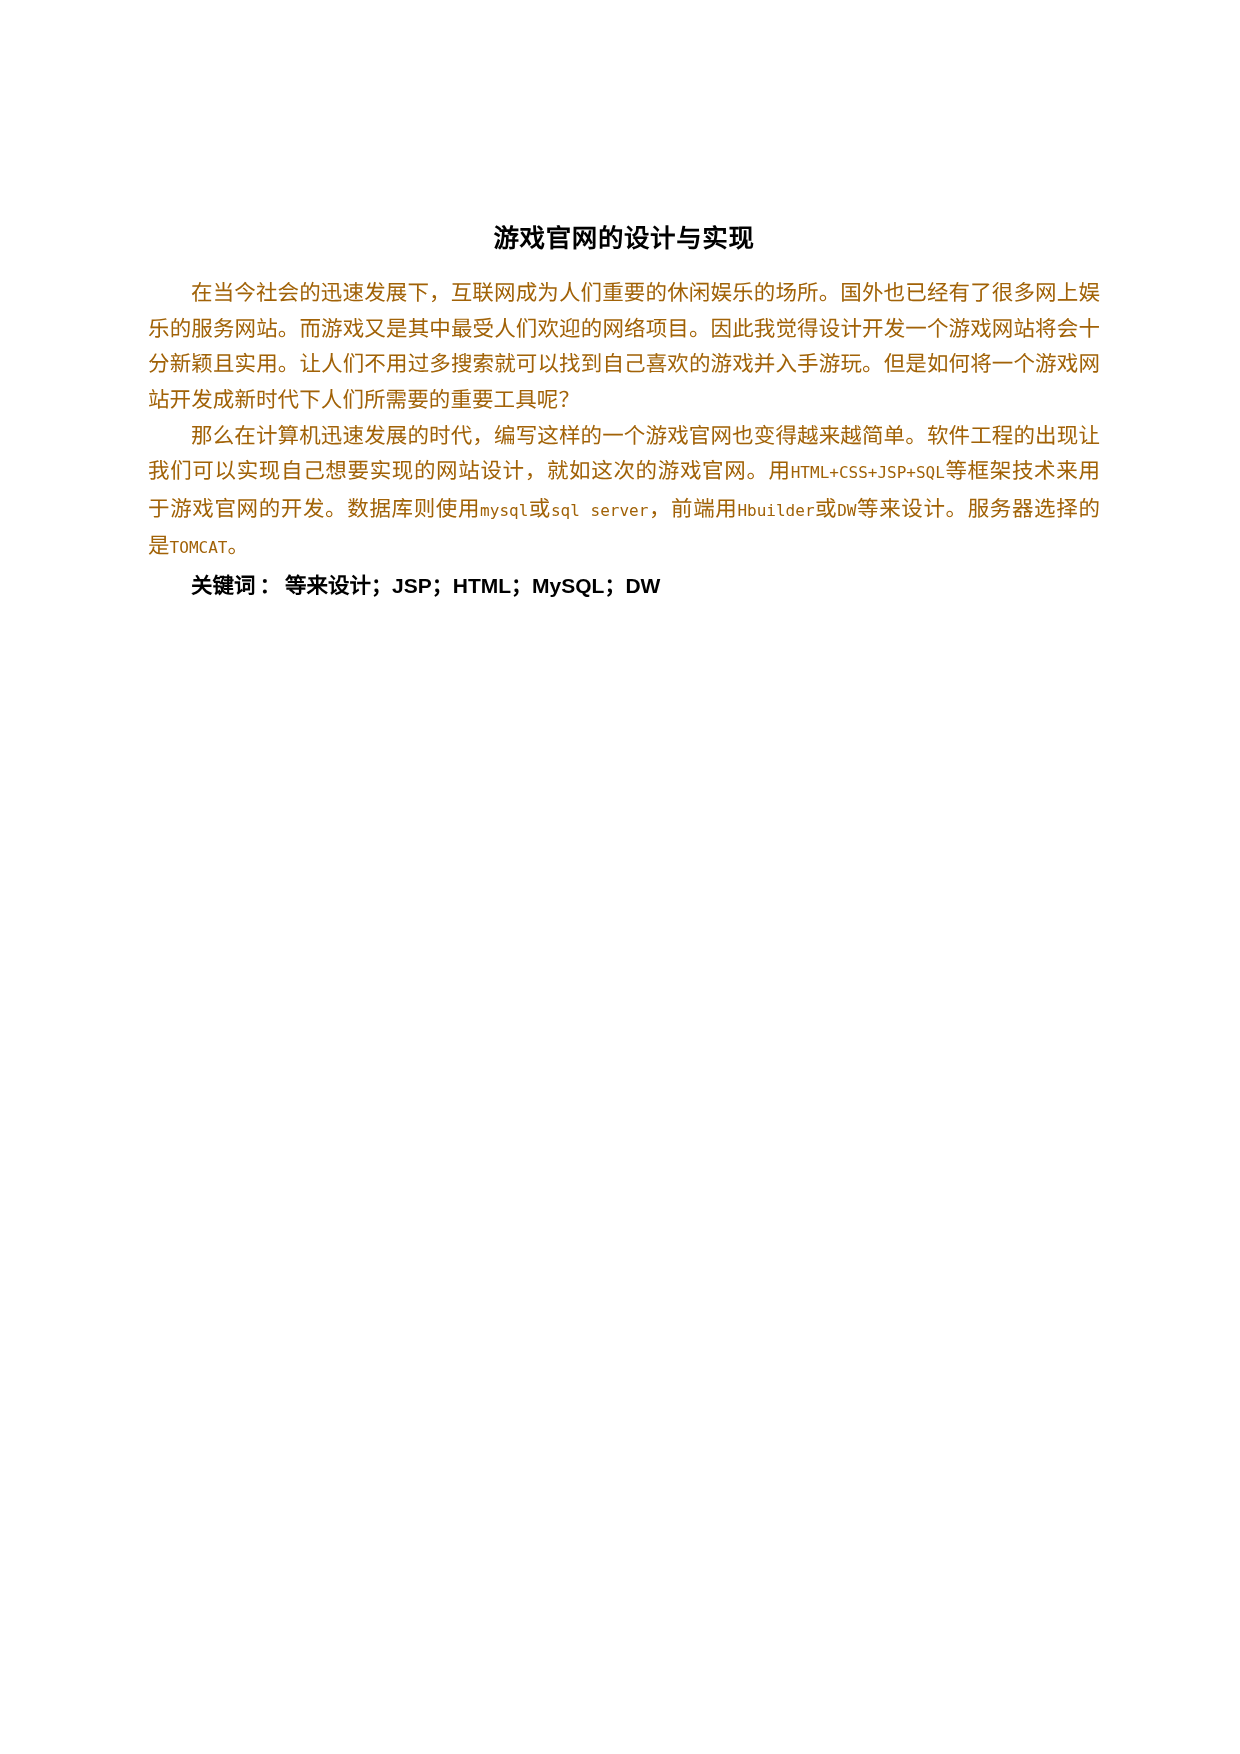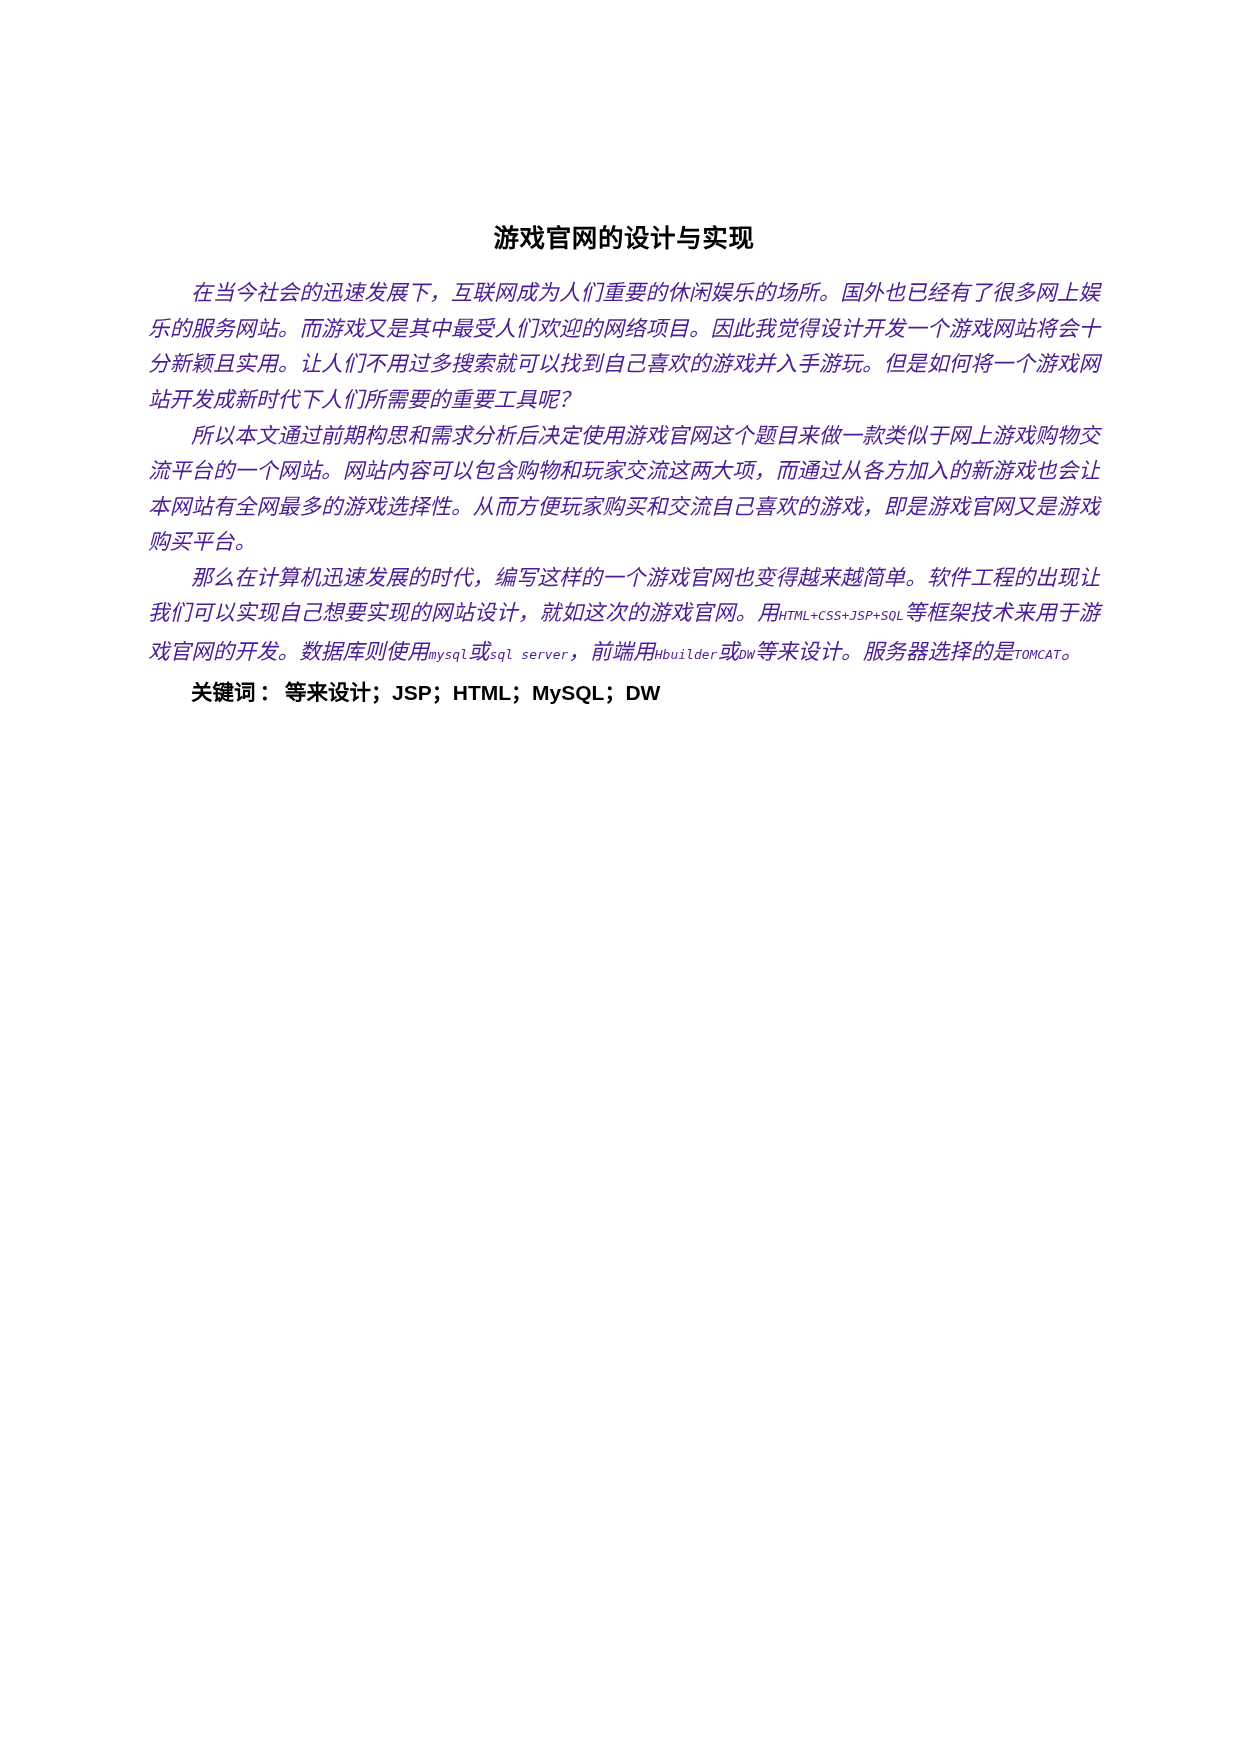--- a/index.html
+++ b/index.html
@@ -58,33 +58,32 @@
   
   .body-block {
     margin-top: 20px;
   }
 
   p.para {
     margin: 0;
     font-family: "DejaVu Serif", "Liberation Serif", serif;
     font-size: 21.5px;
     line-height: 35.6px;
-    color: #4c1d95;
+    color: #a16207;
     text-align: justify;
     text-justify: inter-ideograph;
     text-indent: 2em;
     letter-spacing: 0.1px;
     word-spacing: 0.5px;
-    font-style: italic;
   }
 
   
   .latin {
     font-family: "DejaVu Sans Mono", "Liberation Mono", monospace;
-    font-size: 13px;
+    font-size: 16px;
     letter-spacing: 0;
   }
 
   
   .keywords-line {
     margin: 0;
     padding-top: 2px;
     text-indent: 2em;
     font-family: "DejaVu Serif", "Liberation Serif", serif;
     font-size: 21.5px;
@@ -121,21 +120,20 @@
 <div class="page">
   <div class="content">
 
     <h1 class="doc-title">游戏官网的设计与实现</h1>
 
 
     <div class="body-block">
 
       <p class="para">在当今社会的迅速发展下，互联网成为人们重要的休闲娱乐的场所。国外也已经有了很多网上娱乐的服务网站。而游戏又是其中最受人们欢迎的网络项目。因此我觉得设计开发一个游戏网站将会十分新颖且实用。让人们不用过多搜索就可以找到自己喜欢的游戏并入手游玩。但是如何将一个游戏网站开发成新时代下人们所需要的重要工具呢？</p>
 
-      <p class="para">所以本文通过前期构思和需求分析后决定使用游戏官网这个题目来做一款类似于网上游戏购物交流平台的一个网站。网站内容可以包含购物和玩家交流这两大项，而通过从各方加入的新游戏也会让本网站有全网最多的游戏选择性。从而方便玩家购买和交流自己喜欢的游戏，即是游戏官网又是游戏购买平台。</p>
 
       <p class="para"><span>那么在计算机迅速发展的时代，编写这样的一个游戏官网也变得越来越简单。软件工程的出现让我们可以实现自己想要实现的网站设计，就如这次的游戏官网。用</span><span class="latin">HTML+CSS+JSP+SQL</span><span>等框架技术来用于游戏官网的开发。数据库则使用</span><span class="latin">mysql</span><span>或</span><span class="latin">sql server</span><span>，前端用</span><span class="latin">Hbuilder</span><span>或</span><span class="latin">DW</span><span>等来设计。服务器选择的是</span><span class="latin">TOMCAT</span><span>。</span></p>
 
       <p class="keywords-line"><span class="keywords-label">关键词</span><span class="keywords-sep">：</span><span class="kw-cjk">等来设计</span><span class="keywords-values">；JSP；HTML；MySQL；DW</span></p>
 
     </div>
   </div>
 </div>
 
 </body></html>

